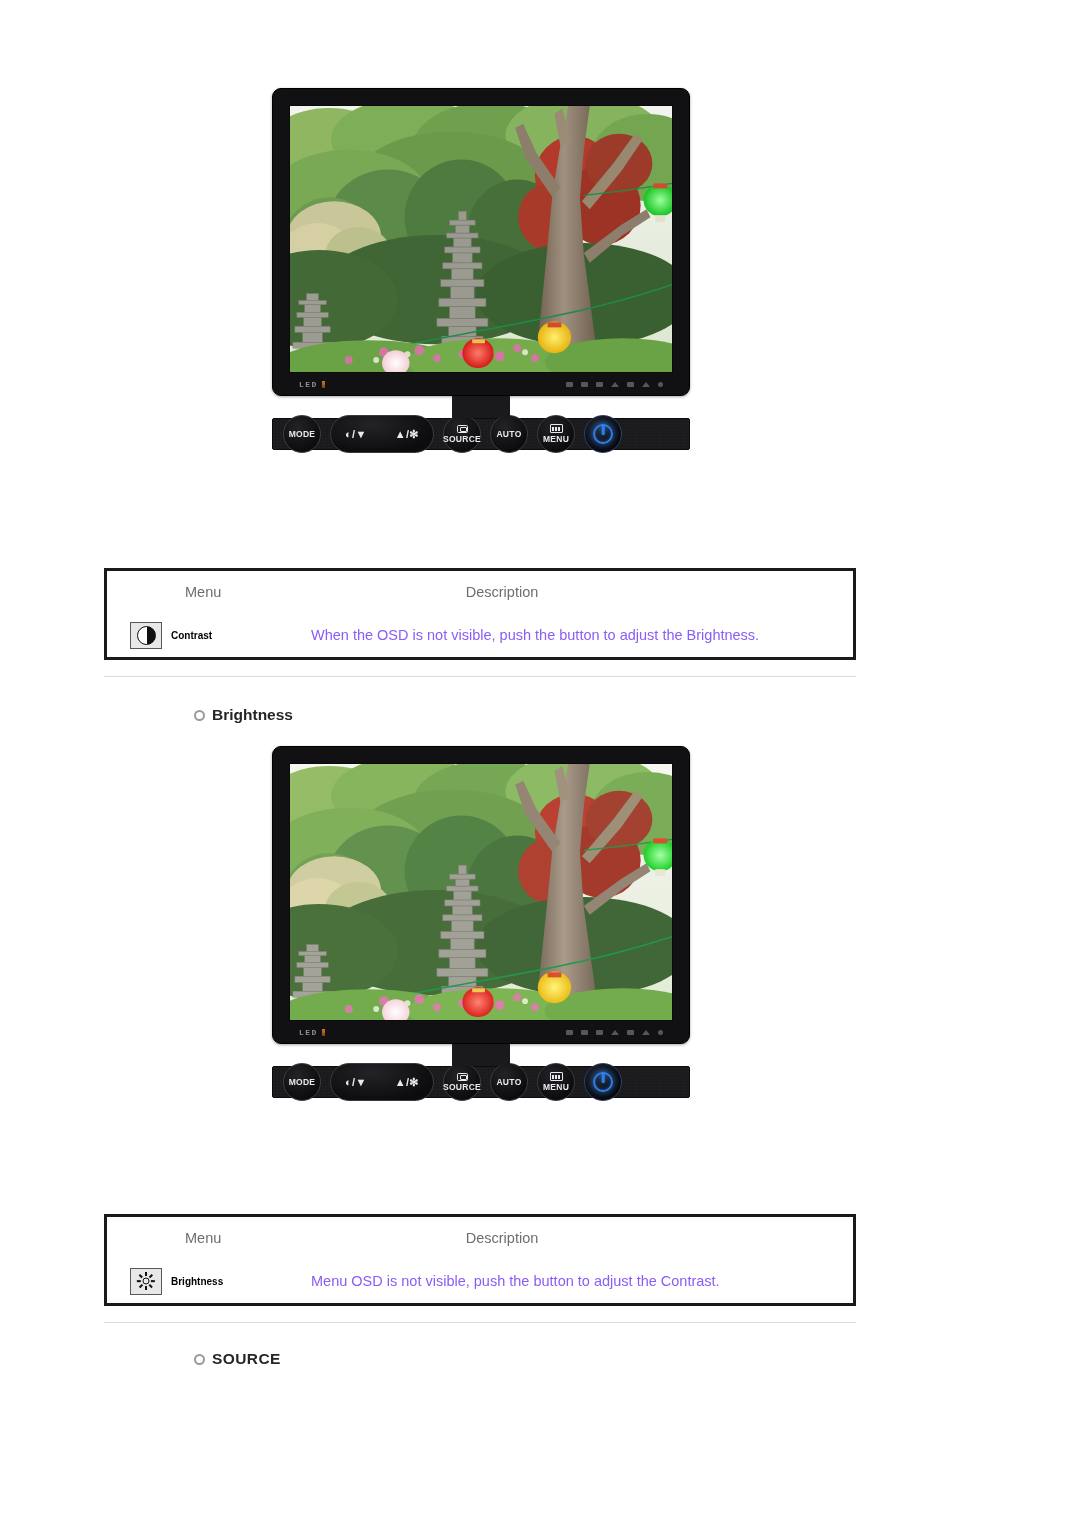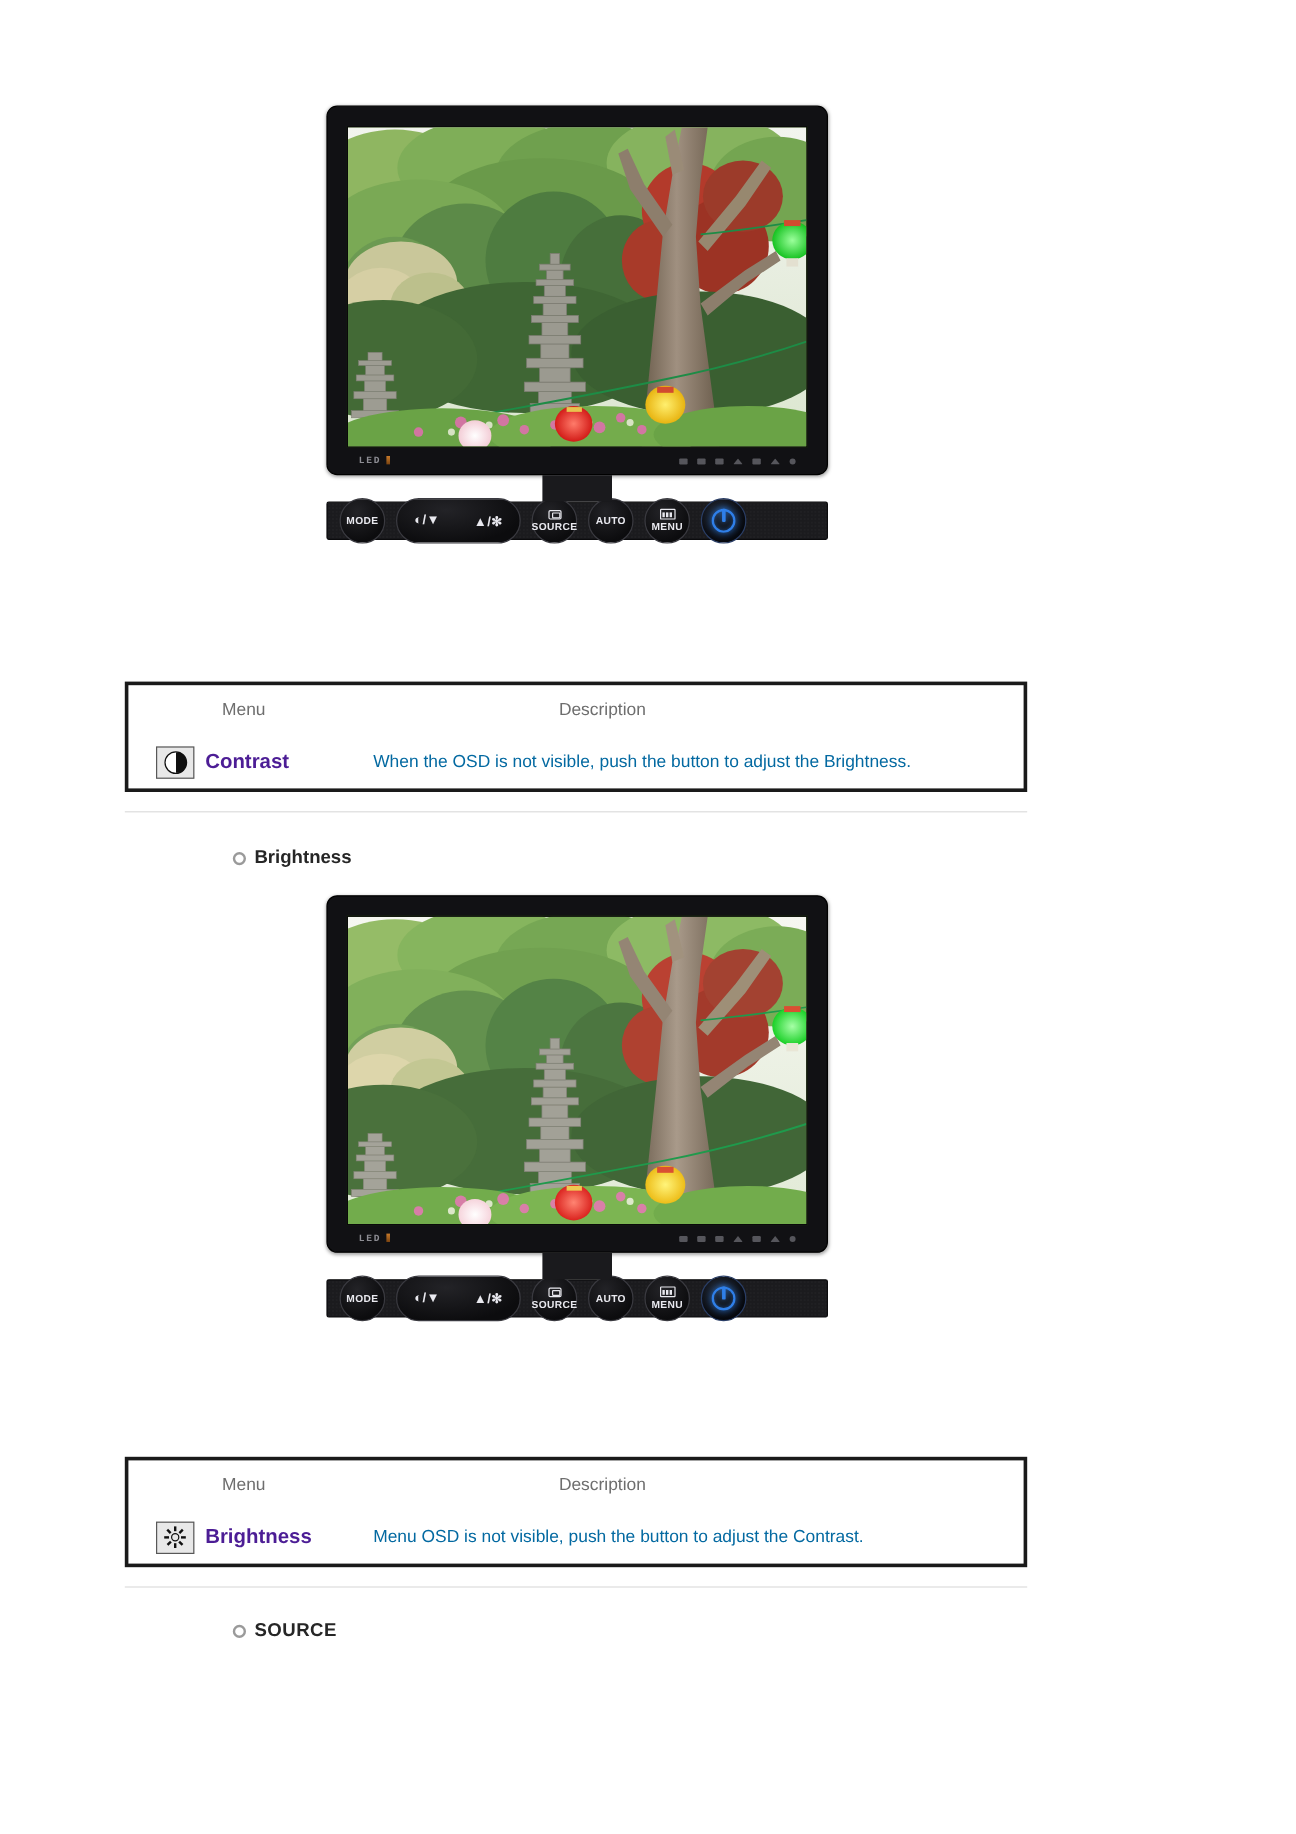--- a/index.html
+++ b/index.html
@@ -252,29 +252,29 @@
     background: #101010;
   }
   .sun-glyph i::before { top: 0; }
   .sun-glyph i::after { bottom: 0; }
   .sun-glyph i:nth-child(2) { transform: rotate(45deg); }
   .sun-glyph i:nth-child(3) { transform: rotate(90deg); }
   .sun-glyph i:nth-child(4) { transform: rotate(135deg); }
 
   .menu-name {
     width: 140px;
-    font-size: 17px;
+    font-size: 10px;
     font-weight: bold;
-    color: #4c1d95;
+    color: #000000;
     font-family: "Liberation Sans", sans-serif;
   }
   .desc-text {
     flex: 1;
     font-size: 14.5px;
-    color: #0369a1;
+    color: #8b5cf6;
     font-family: "Liberation Sans", sans-serif;
   }
 
   
   .divider {
     position: absolute;
     left: 104px;
     width: 752px;
     height: 1px;
     background: #dcdcdc;

